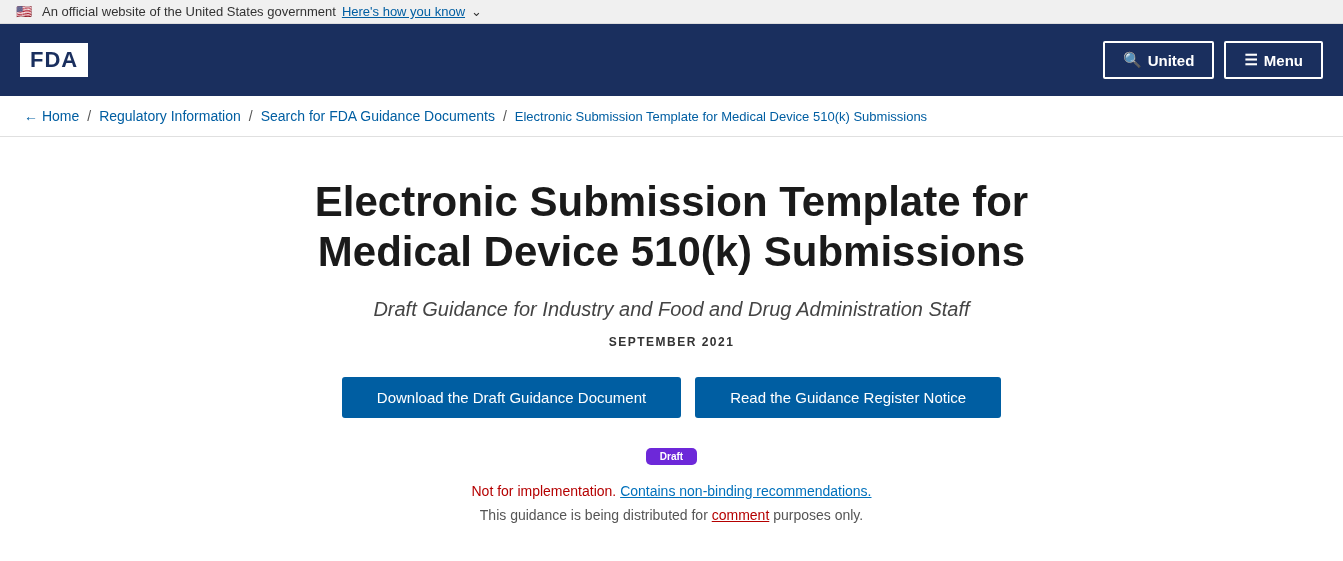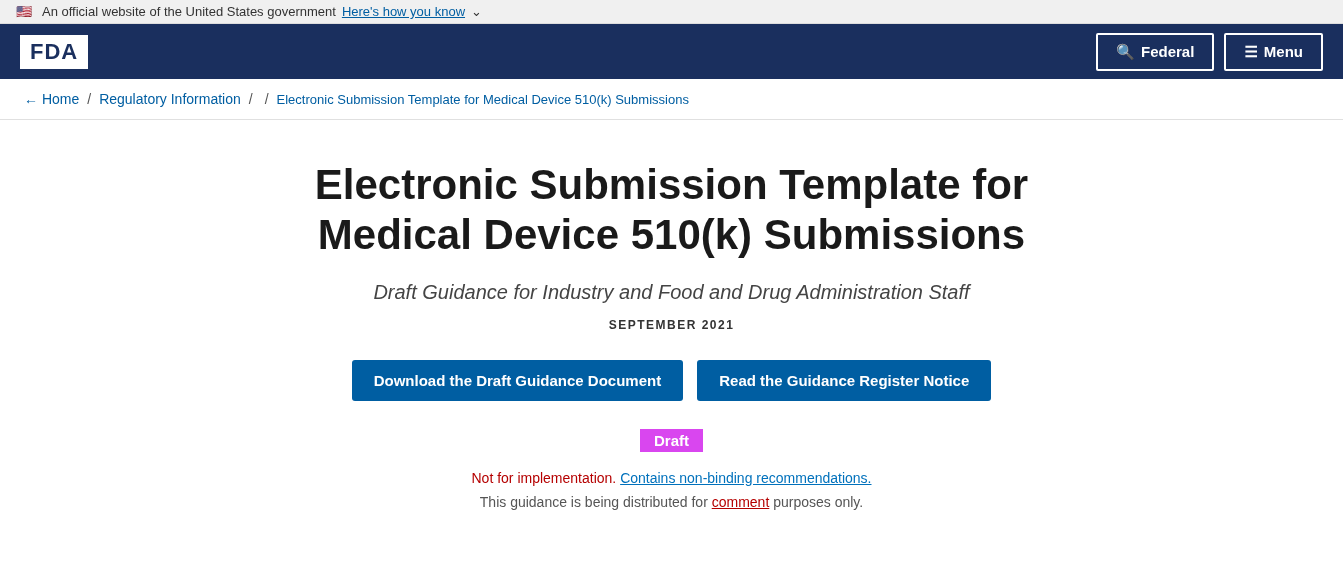--- a/index.html
+++ b/index.html
@@ -28,21 +28,21 @@
       cursor: pointer;
     }
 
     
     .main-header {
       background: #1a2f5e;
       padding: 0 20px;
       display: flex;
       align-items: center;
       justify-content: space-between;
-      height: 55px;
+      height: 72px;
     }
     .fda-logo {
       display: flex;
       align-items: center;
       gap: 12px;
     }
     .fda-logo-box {
       background: #fff;
       color: #1a2f5e;
       font-weight: 900;
@@ -143,35 +143,35 @@
       display: flex;
       justify-content: center;
       gap: 14px;
       margin-bottom: 28px;
       flex-wrap: wrap;
     }
     .btn-primary {
       background: #005ea2;
       color: #fff;
       border: none;
-      padding: 12px 22px;
+      padding: 12px 35px;
       font-size: 15px;
-      font-weight: 700;
+      font-weight: 400;
       cursor: pointer;
       border-radius: 3px;
     }
 
     .draft-badge {
       display: inline-block;
-      background: #d946ef;
-      color: #fff;
-      font-size: 15px;
+      background: #6d28d9;
+      color: #fff;
+      font-size: 10px;
       font-weight: 700;
       padding: 3px 14px;
-      border-radius: 0;
+      border-radius: 5px;
       margin-bottom: 18px;
     }
     .notice-text {
       font-size: 14px;
       color: #b50000;
       margin-bottom: 8px;
     }
     .notice-text .non-binding {
       color: #0071bc;
       text-decoration: underline;
@@ -197,37 +197,38 @@
   <span>⌄</span>
 </div>
 
 <header class="main-header">
   <div class="fda-logo">
     <div class="fda-logo-box">FDA</div>
   </div>
   <div class="header-actions">
     <button class="btn-search">
       <span>🔍</span>
-      <span>Federal</span>
+      <span>United</span>
     </button>
     <button class="btn-menu">
       <span>☰</span>
       <span>Menu</span>
     </button>
   </div>
 </header>
 
 <nav class="breadcrumb-bar">
   <a href="#">
     <span>←</span>
     <span>Home</span>
   </a>
   <span class="sep">/</span>
   <a href="#">Regulatory Information</a>
   <span class="sep">/</span>
+  <a href="#">Search for FDA Guidance Documents</a>
   <span class="sep">/</span>
   <a href="#" class="current">Electronic Submission Template for Medical Device 510(k) Submissions</a>
 </nav>
 
 <main class="main-content">
   <h1 class="doc-title">Electronic Submission Template for Medical Device 510(k) Submissions</h1>
   <div class="doc-subtitle">Draft Guidance for Industry and Food and Drug Administration Staff</div>
   <div class="doc-date">SEPTEMBER 2021</div>
 
   <div class="action-buttons">

